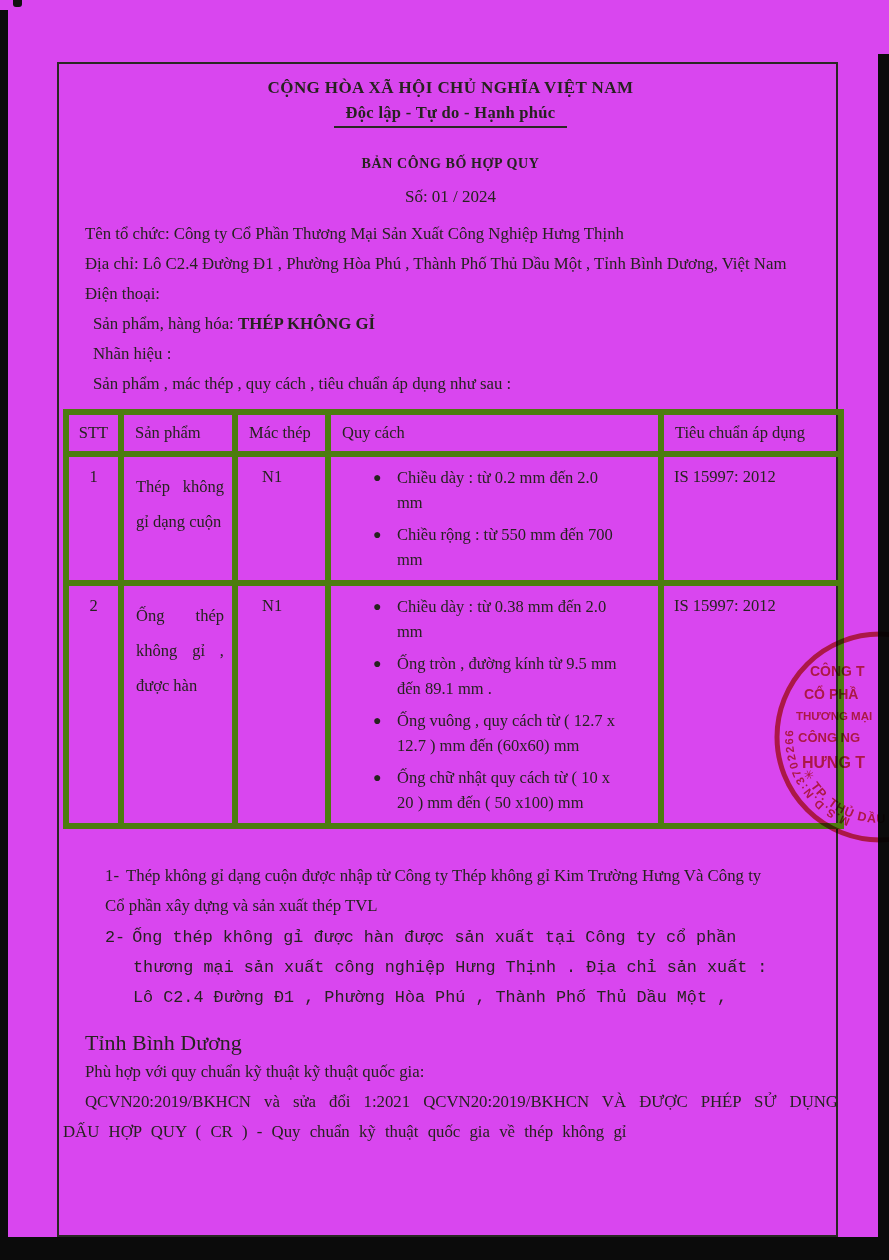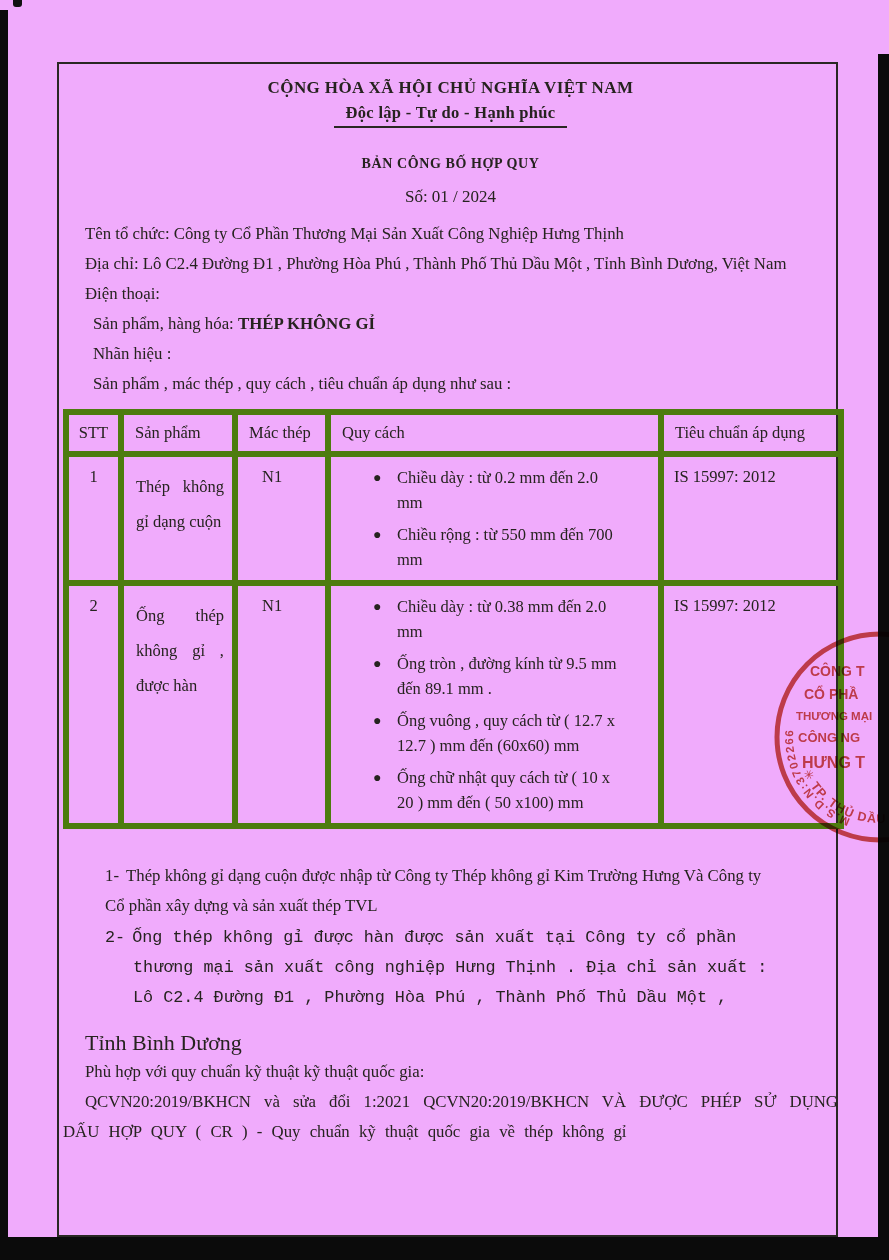--- a/index.html
+++ b/index.html
@@ -1,19 +1,19 @@
 <!DOCTYPE html>
 <html><head>
 <meta charset="utf-8">
 <style>
   * { margin:0; padding:0; box-sizing:border-box; }
   html,body { background:#d9d9d9; }
   .page {
     position:relative; width:889px; height:1260px; overflow:hidden;
-    background:#f0abfc; color:#26231f;
+    background:#d946ef; color:#26231f;
     font-family:"Liberation Serif","DejaVu Serif",serif;
   }
   .edge { position:absolute; background:#0b0b0b; }
   .edge-left   { left:0; top:10px; width:8px; bottom:0; }
   .edge-right  { right:0; top:54px; width:11px; bottom:0; }
   .edge-bottom { left:0; right:0; bottom:0; height:23px; }
   .speck { position:absolute; left:13px; top:0; width:9px; height:7px; background:#111; border-radius:0 0 3px 3px; }
   .frame { position:absolute; left:57px; top:62px; width:781px; height:1175px; border:2px solid #2a2823; }
   .content { position:absolute; left:63px; top:62px; width:775px; }
 

